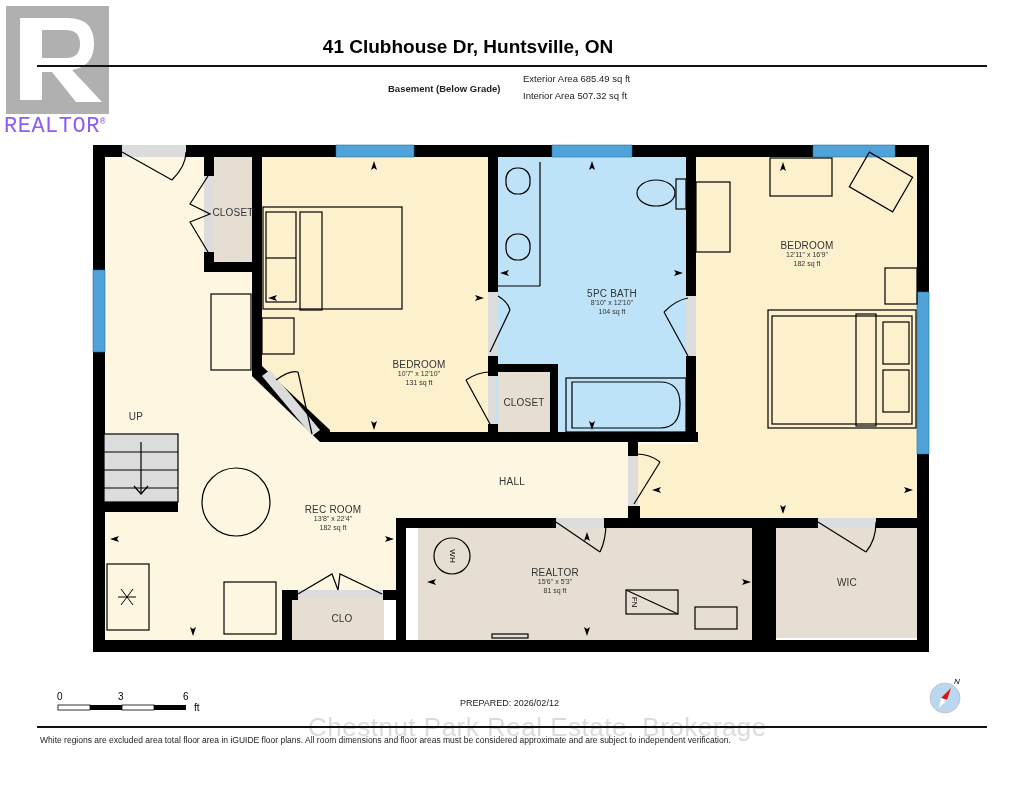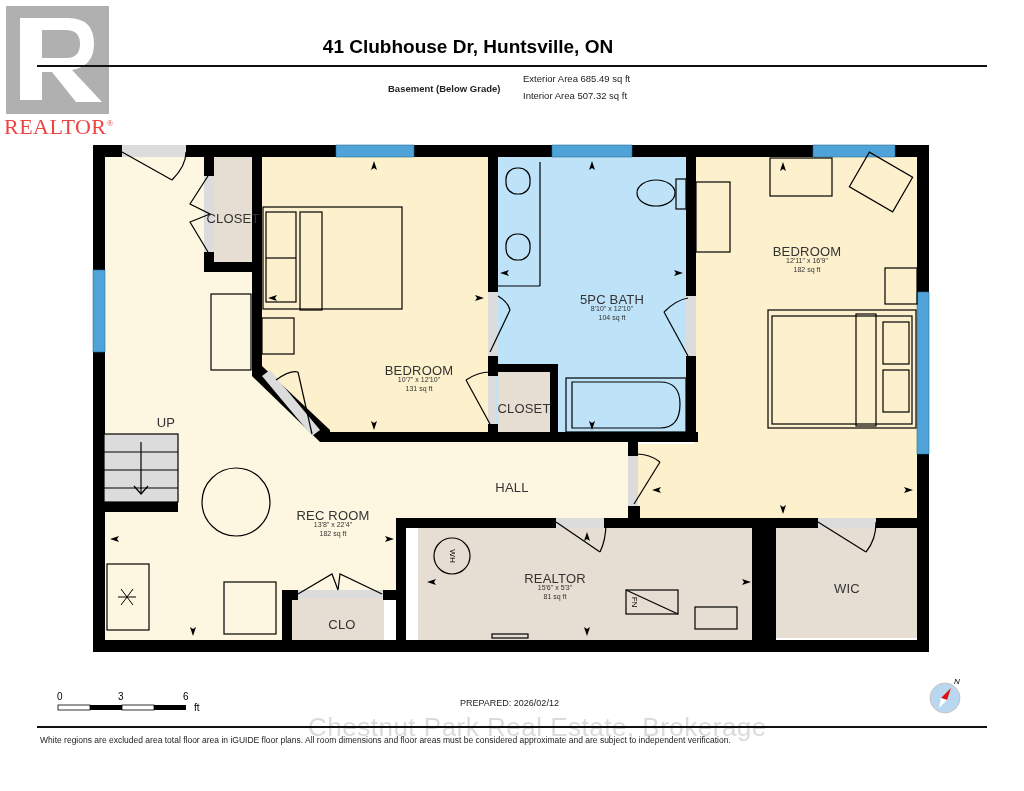--- a/index.html
+++ b/index.html
@@ -1,28 +1,28 @@
 <!DOCTYPE html>
 <html><head>
 <meta charset="utf-8">
 <style>
   html, body { margin:0; padding:0; background:#ffffff; }
   body { width:1024px; height:791px; position:relative; overflow:hidden; font-family:"Liberation Sans", sans-serif; color:#000; }
   .abs { position:absolute; }
   #logo { left:6px; top:6px; width:103px; height:108px; }
-  #logo-text { left:4px; top:114px; font-size:22px; color:#ef4444; letter-spacing:0.5px; font-family:Liberation Serif, serif; }
+  #logo-text { left:4px; top:114px; font-size:22px; color:#8b5cf6; letter-spacing:0.5px; font-family:Liberation Mono, monospace; }
   #logo-text sup { font-size:9px; }
   #title { left:0; width:896px; top:36px; text-align:center; font-size:19px; font-weight:bold; padding-left:40px; box-sizing:border-box; }
   #title-rule { left:37px; top:65px; width:950px; height:2px; background:#111; }
   #floor-name { left:388px; top:83px; font-size:9.5px; font-weight:bold; color:#222; }
   #ext-area { left:523px; top:73px; font-size:9.5px; color:#222; }
   #int-area { left:523px; top:90px; font-size:9.5px; color:#222; }
   #plan { left:0; top:0; width:1024px; height:791px; }
   .room-label { position:absolute; text-align:center; font-size:7px; line-height:9px; color:#333; white-space:nowrap; transform:translateX(-50%); }
-  .room-label .name { font-size:13px; letter-spacing:0.2px;margin-top:6px; }
+  .room-label .name { font-size:10px; letter-spacing:0.2px; }
   #scale-labels span { position:absolute; font-size:10px; }
   #prepared { left:460px; top:698px; font-size:9px; color:#222; }
   #footer-rule { left:37px; top:726px; width:950px; height:2px; background:#111; }
   #watermark { left:308px; top:712px; font-size:26px; color:rgba(190,190,190,0.55); letter-spacing:0.5px; white-space:nowrap; }
   #disclaimer { left:40px; top:735px; font-size:8.5px; color:#222; white-space:nowrap; }
   #compass { left:927px; top:676px; width:40px; height:40px; }
 </style>
 </head>
 <body>
 
@@ -280,21 +280,21 @@
 </div>
 <div class="room-label" style="left:524px; top:398px;">
   <div class="name">CLOSET</div>
 </div>
 <div class="room-label" style="left:342px; top:614px;">
   <div class="name">CLO</div>
 </div>
 <div class="room-label" style="left:847px; top:578px;">
   <div class="name">WIC</div>
 </div>
-<div class="room-label" style="left:142px; top:412px;padding-left:48px;">
+<div class="room-label" style="left:136px; top:412px;">
   <div class="name">UP</div>
 </div>
 
 <div id="scale-labels">
   <span style="left:57px; top:691px;">0</span>
   <span style="left:118px; top:691px;">3</span>
   <span style="left:183px; top:691px;">6</span>
   <span style="left:194px; top:702px;">ft</span>
 </div>
 

